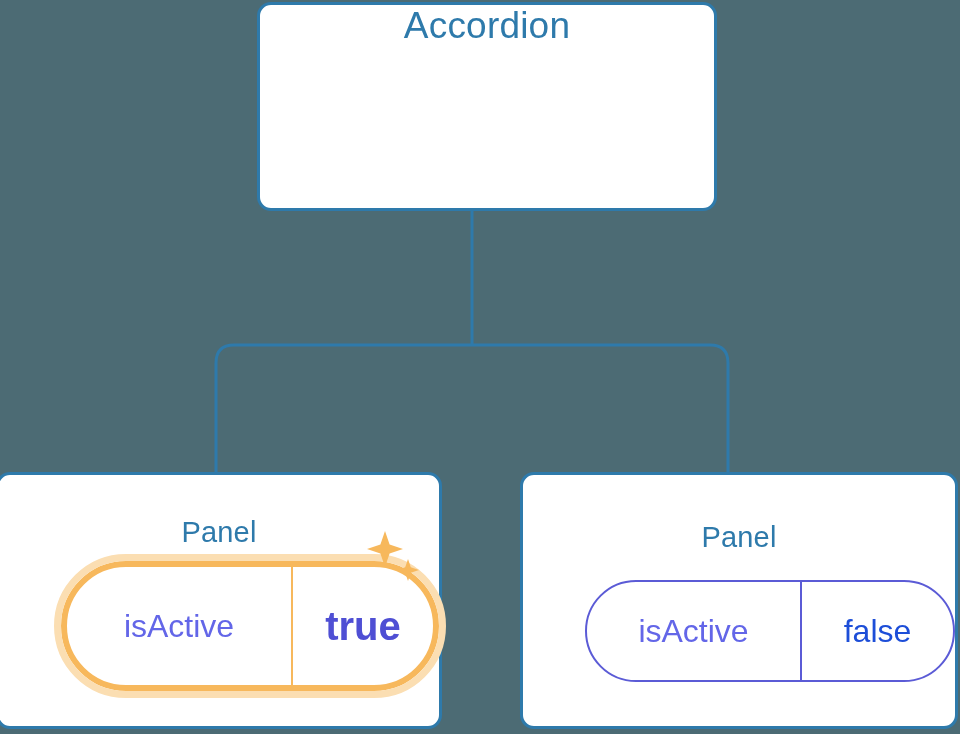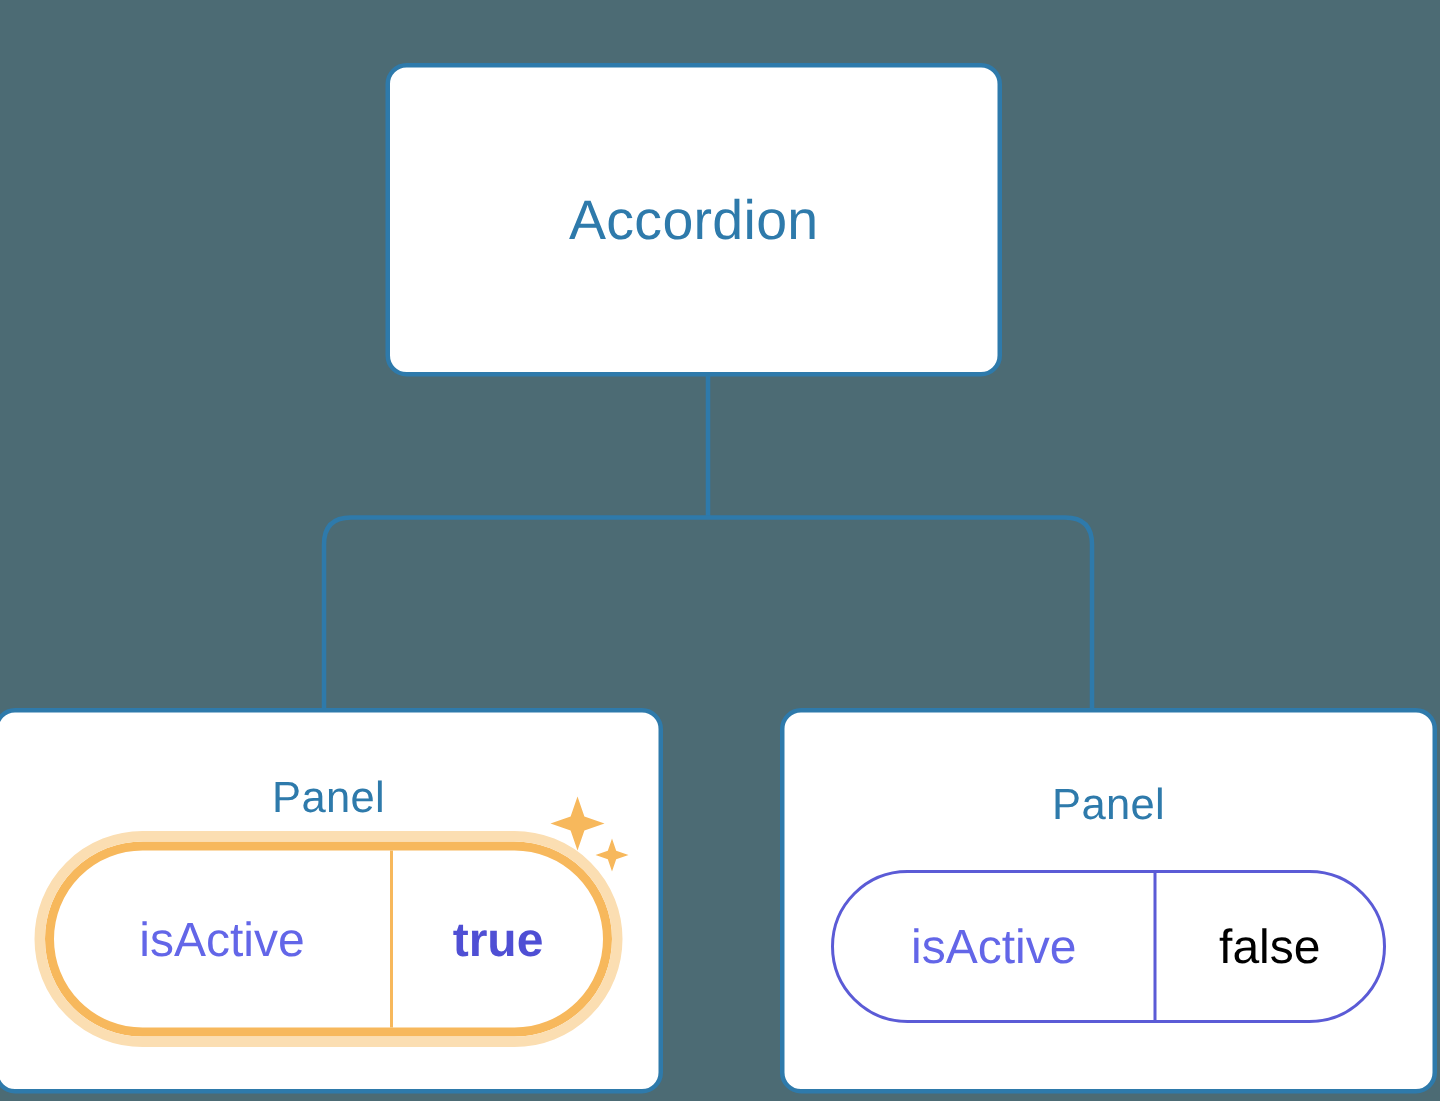--- a/index.html
+++ b/index.html
@@ -50,24 +50,22 @@
     font-size: 36px;
     font-weight: 400;
     letter-spacing: 0.2px;
     white-space: nowrap;
   }
 
   
   #root-node {
     left: 257px;
     top: 2px;
-    width: 411px;
+    width: 460px;
     height: 209px;
-    justify-content: center;
-    margin-top: 40px;
   }
   #root-node .node-title {
     font-size: 37px;
   }
 
   
   .panel-card {
     top: 472px;
     height: 257px;
     justify-content: flex-start;
@@ -85,21 +83,21 @@
     font-size: 29px;
     margin-top: 42px;
   }
   #panel-left .node-title { margin-top: 41px; }
   #panel-right .node-title { margin-top: 46px; }
 
   
   .pill-wrap {
     position: relative;
     display: flex;
-    justify-content: center;
+    justify-content: flex-end;
     width: 100%;
   }
 
   .pill {
     position: relative;
     display: flex;
     align-items: stretch;
     box-sizing: border-box;
     border-radius: 999px;
     background: #FFFFFF;
@@ -121,21 +119,21 @@
   }
   .pill.plain .pill-key {
     width: 215px;
     border-right: 2px solid #5B5BD6;
     color: #6366E8;
     font-size: 32px;
     font-weight: 400;
   }
   .pill.plain .pill-val {
     flex: 1;
-    color: #000000;
+    color: #1d4ed8;
     font-size: 32px;
     font-weight: 400;
   }
 
   
   .pill.highlight {
     border: 6px solid #F7B85C;
     outline: 7px solid #FBDEB2;
     width: 378px;
     height: 130px;
@@ -144,21 +142,21 @@
   .pill.highlight .pill-key {
     width: 226px;
     border-right: 2px solid #F7B85C;
     color: #6366E8;
     font-size: 32px;
     font-weight: 400;
   }
   .pill.highlight .pill-val {
     flex: 1;
     color: #4F4FD4;
-    font-size: 32px;
+    font-size: 40px;
     font-weight: 700;
   }
 
   
   .sparkles {
     position: absolute;
     right: 16px;
     top: -20px;
     width: 62px;
     height: 62px;

